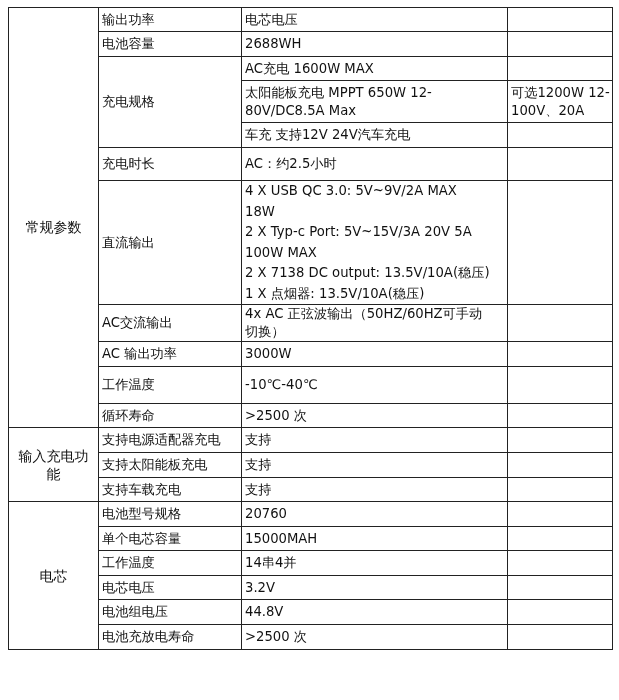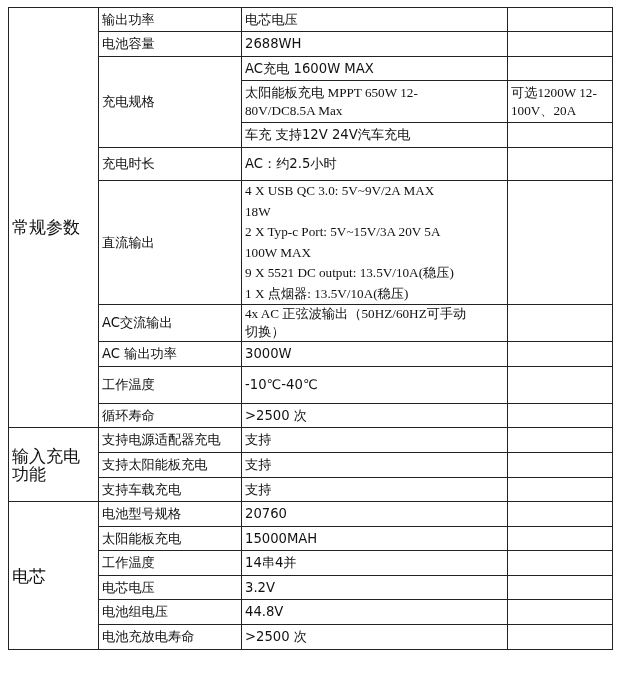--- a/index.html
+++ b/index.html
@@ -1,24 +1,24 @@
 <!DOCTYPE html>
 <html><head>
 <meta charset="utf-8">
 <style>
   html, body { margin: 0; padding: 0; background: #ffffff; }
   body { width: 619px; height: 700px; position: relative; overflow: hidden;
          font-family: "DejaVu Sans", "Liberation Sans", sans-serif; color: #111; }
   table.spec { position: absolute; left: 8px; top: 7px; border-collapse: collapse;
                table-layout: fixed; width: 604px; font-size: 13.2px; line-height: 18px; }
   table.spec td { border: 1.5px solid #222; padding: 0 3px; vertical-align: middle; }
-  td.group { text-align: left; font-size: 17px; }
+  td.group { text-align: center; font-size: 14px; }
   col.c1 { width: 90px; } col.c2 { width: 143px; } col.c3 { width: 266px; } col.c4 { width: 105px; }
   .h27 { height: 24px; } .h28 { height: 25px; }
-  .multi div { white-space: nowrap; font-family: Liberation Serif, serif; }
+  .multi div { white-space: nowrap; }
 </style>
 </head>
 <body>
 
 <table class="spec">
   <colgroup>
       <col class="c1">
       <col class="c2">
       <col class="c3">
       <col class="c4">
@@ -60,21 +60,21 @@
       <td>AC：约2.5小时</td>
       <td></td>
     </tr>
     <tr style="height:124px">
       <td>直流输出</td>
       <td class="multi" style="line-height:20.5px;margin-top:16px;">
         <div>4 X USB QC 3.0: 5V~9V/2A MAX</div>
         <div>18W</div>
         <div>2 X Typ-c Port: 5V~15V/3A  20V 5A</div>
         <div>100W MAX</div>
-        <div>9 X 5521 DC output:  13.5V/10A(稳压)</div>
+        <div>2 X 7138 DC output:  13.5V/10A(稳压)</div>
         <div>1 X 点烟器: 13.5V/10A(稳压)</div>
       </td>
       <td></td>
     </tr>
     <tr style="height:29px">
       <td>AC交流输出</td>
       <td class="multi">
         <div>4x AC 正弦波输出（50HZ/60HZ可手动</div>
         <div>切换）</div>
       </td>
@@ -113,21 +113,21 @@
       <td></td>
     </tr>
 
     <tr class="h28">
       <td class="group" rowspan="6">电芯</td>
       <td>电池型号规格</td>
       <td>20760</td>
       <td></td>
     </tr>
     <tr class="h27">
-      <td>太阳能板充电</td>
+      <td>单个电芯容量</td>
       <td>15000MAH</td>
       <td></td>
     </tr>
     <tr class="h28">
       <td>工作温度</td>
       <td>14串4并</td>
       <td></td>
     </tr>
     <tr class="h27">
       <td>电芯电压</td>

